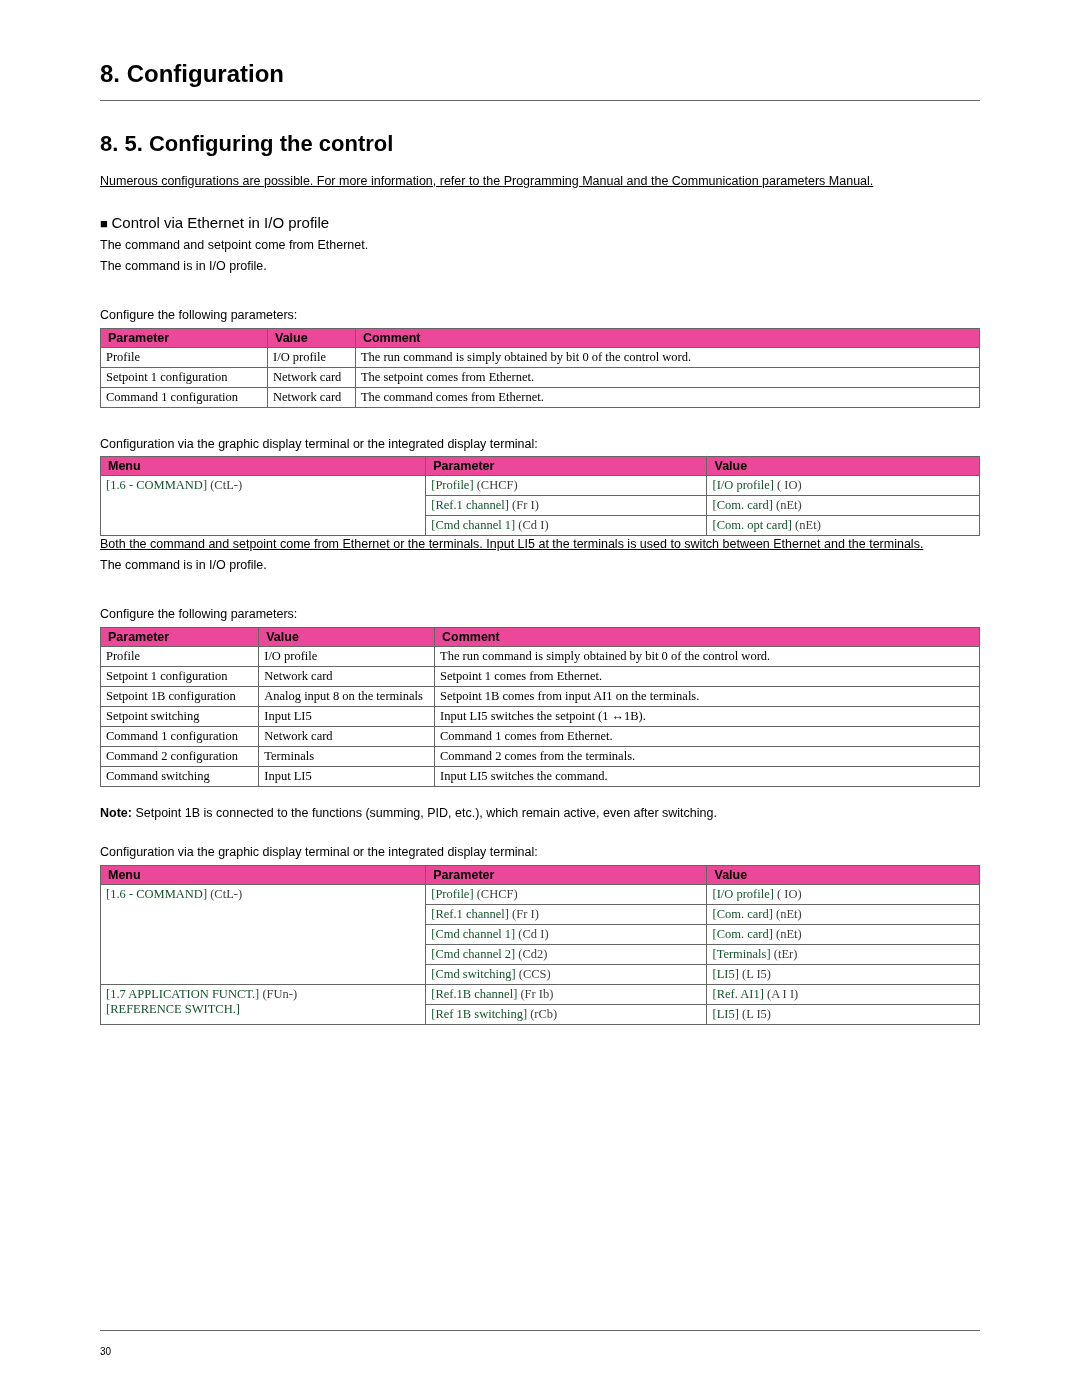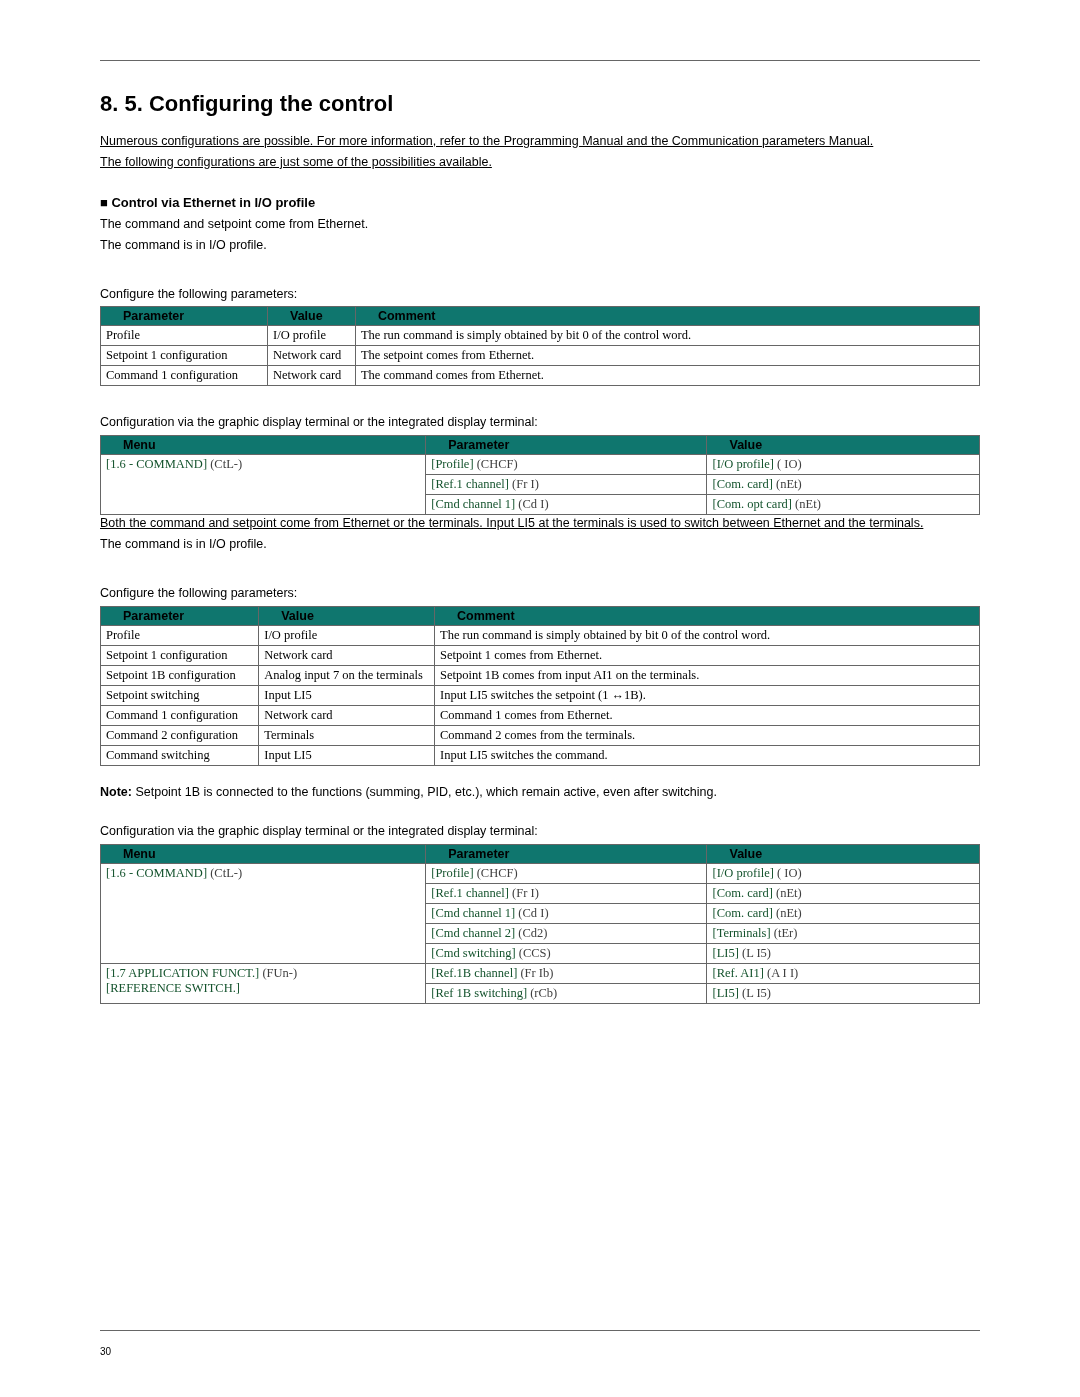--- a/index.html
+++ b/index.html
@@ -33,22 +33,22 @@
     margin: 10px 0 16px 0;
   }
   .body-text {
     font-size: 12.5px;
     line-height: 1.35;
     margin: 0 0 4px 0;
     text-align: justify;
     text-decoration: underline;
   }
   .sub-heading {
-    font-size: 13px;
-    font-weight: bold;
+    font-size: 15px;
+    font-weight: normal;
     margin: 24px 0 6px 0;
   }
   .sub-heading::before {
     content: "■ ";
     font-size: 13px;
   }
   .para {
     font-size: 12.5px;
     line-height: 1.35;
     margin: 0 0 4px 0;
@@ -56,25 +56,25 @@
   .spacer { height: 18px; }
   .spacer-big { height: 28px; }
 
   table.cfg {
     border-collapse: collapse;
     width: 100%;
     font-size: 12.5px;
     margin: 4px 0 0 0;
   }
   table.cfg th {
-    background: #0f766e;
+    background: #ec4899;
     text-align: left;
     font-weight: bold;
     border: 1px solid #666;
-    padding: 2px 22px;
+    padding: 2px 7px;
   }
   table.cfg td {
     border: 1px solid #666;
     padding: 2px 5px;
     vertical-align: top;
     font-family: Liberation Serif, serif;
   }
   .blue-text { color: #14532d; }
   .red-text { color: #404040; }
   .page-number {
@@ -91,26 +91,26 @@
     border: none;
     border-top: 1px solid #666;
   }
   .bold { font-weight: bold; }
 </style>
 </head>
 <body>
 
 <div class="page">
 
+  <h1 class="chapter">8. Configuration</h1>
   <hr class="chapter-rule">
 
   <h2 class="section">8. 5. Configuring the control</h2>
 
   <p class="body-text">Numerous configurations are possible. For more information, refer to the Programming Manual and the Communication parameters Manual.</p>
-  <p class="body-text">The following configurations are just some of the possibilities available.</p>
 
   <div class="sub-heading">Control via Ethernet in I/O profile</div>
   <p class="para">The command and setpoint come from Ethernet.</p>
   <p class="para">The command is in I/O profile.</p>
 
   <div class="spacer-big"></div>
   <p class="para">Configure the following parameters:</p>
 
   <table class="cfg">
     <colgroup>
@@ -202,21 +202,21 @@
           <td>I/O profile</td>
           <td>The run command is simply obtained by bit 0 of the control word.</td>
         </tr>
       <tr>
           <td>Setpoint 1 configuration</td>
           <td>Network card</td>
           <td>Setpoint 1 comes from Ethernet.</td>
         </tr>
       <tr>
           <td>Setpoint 1B configuration</td>
-          <td>Analog input 7 on the terminals</td>
+          <td>Analog input 8 on the terminals</td>
           <td>Setpoint 1B comes from input AI1 on the terminals.</td>
         </tr>
       <tr>
           <td>Setpoint switching</td>
           <td>Input LI5</td>
           <td>Input LI5 switches the setpoint (1 ↔1B).</td>
         </tr>
       <tr>
           <td>Command 1 configuration</td>
           <td>Network card</td>

